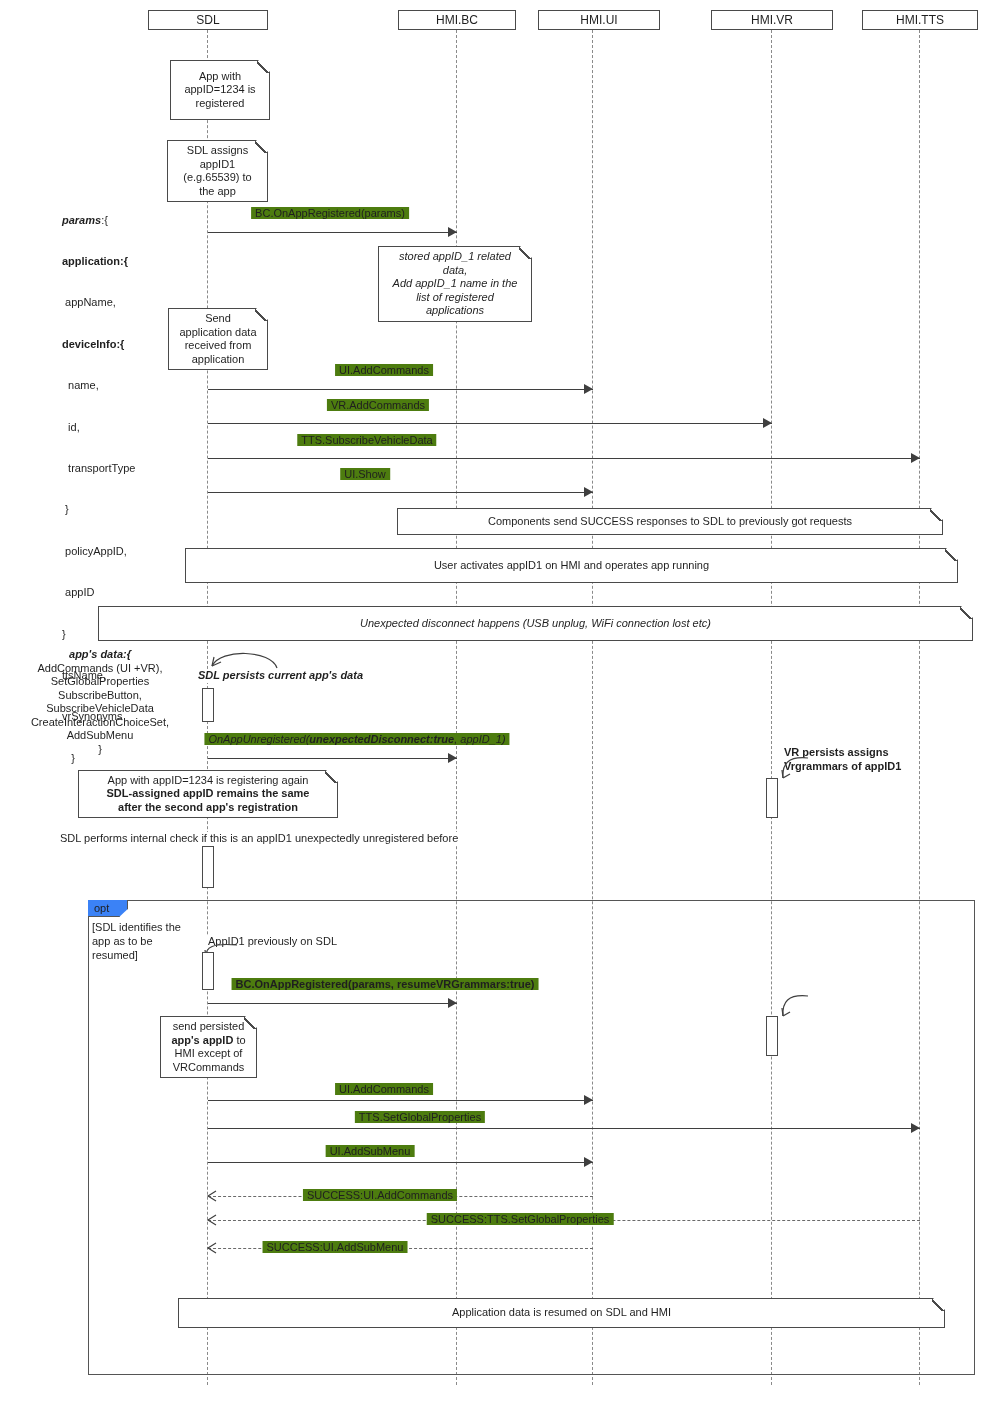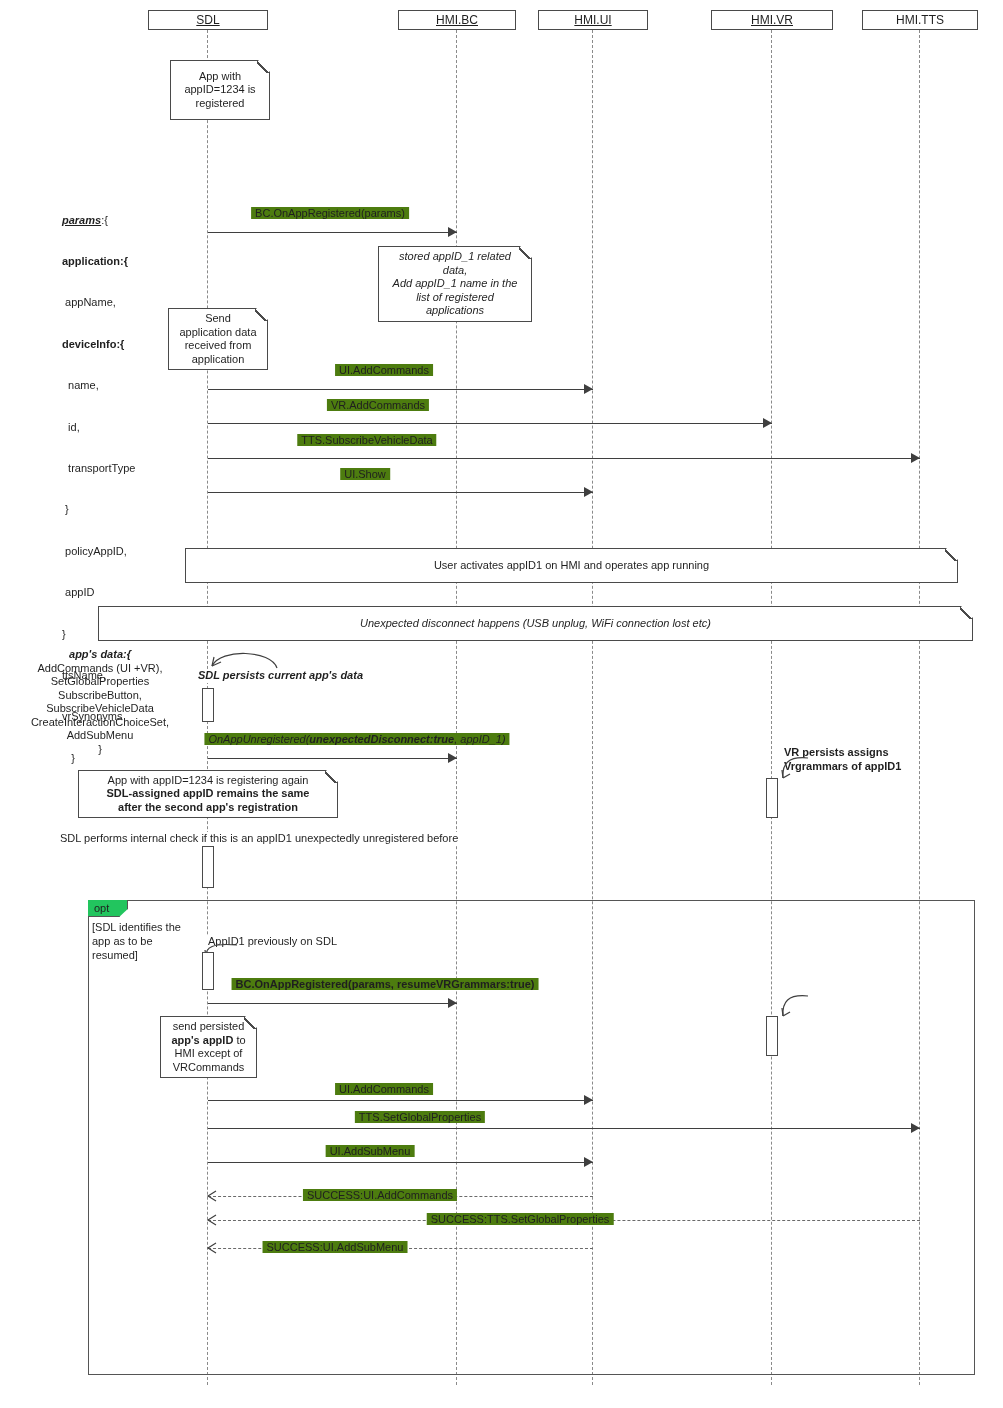--- a/index.html
+++ b/index.html
@@ -2,42 +2,42 @@
 <html><head>
 <meta charset="utf-8">
 <style>
   *{margin:0;padding:0;box-sizing:border-box}
   html,body{background:#fff}
   .stage{position:relative;width:1003px;height:1408px;background:#fff;
          font-family:"Liberation Sans",sans-serif;color:#1f1f1f;font-size:11px;overflow:hidden}
   .lifeline{position:absolute;width:0;border-left:1px dashed #8a8a8a;z-index:0}
   .lhead{position:absolute;height:20px;background:#fff;border:1px solid #4a4a4a;
          display:flex;align-items:center;justify-content:center;font-size:12px;z-index:4}
-  .u{text-decoration:underline}
+  .u{}
   .note{position:absolute;background:#fff;border:1px solid #4a4a4a;display:flex;flex-direction:column;
         justify-content:center;text-align:center;z-index:3;line-height:13.5px;padding:2px 4px;
         clip-path:polygon(0 0,calc(100% - 12px) 0,100% 12px,100% 100%,0 100%)}
   .note::after{content:"";position:absolute;top:0;right:0;width:12px;height:12px;
         background:linear-gradient(to bottom left,transparent 49%,#4a4a4a 49%,#4a4a4a 60%,transparent 60%)}
   .mline{position:absolute;height:0;border-top:1px solid #3f3f3f;z-index:2}
   .mline.dash{border-top:1px dashed #6a6a6a}
   .tri{position:absolute;width:0;height:0;border-style:solid;border-width:5px 0 5px 9px;
        border-color:transparent transparent transparent #3f3f3f;z-index:3}
   .mlabel{position:absolute;transform:translateX(-50%);white-space:nowrap;background:#4d7c0f;
           padding:0 4px;z-index:3}
   .act{position:absolute;width:12px;background:#fff;border:1px solid #4a4a4a;z-index:3}
   .blk{position:absolute;line-height:13.8px;z-index:3}
   .pre{white-space:pre}
   .b{font-weight:bold}.i{font-style:italic}
   .wbg{background:#fff;padding:0 2px}
   .ctr{text-align:center}
   .loop{position:absolute;z-index:3}
   .loop path{fill:none;stroke:#3f3f3f;stroke-width:1.2}
   .frag{position:absolute;border:1px solid #555;z-index:2}
-  .fragtab{position:absolute;background:#22c55e;border:1px solid #555;border-top:none;border-left:none;
+  .fragtab{position:absolute;background:#3b82f6;border:1px solid #555;border-top:none;border-left:none;
            display:flex;align-items:center;padding-left:6px;z-index:3;
            clip-path:polygon(0 0,100% 0,100% 52%,78% 100%,0 100%)}
   .openarr{position:absolute;z-index:3}
 </style>
 </head>
 <body>
 
 <div class="stage">
 
   <div class="lifeline" style="left:207px;top:30px;height:1355px"></div>
@@ -45,36 +45,42 @@
   <div class="lifeline" style="left:592px;top:30px;height:1355px"></div>
   <div class="lifeline" style="left:771px;top:30px;height:1355px"></div>
   <div class="lifeline" style="left:919px;top:30px;height:1355px"></div>
 
   <div class="lhead" style="left:148px;top:10px;width:120px">
       <span class="u">SDL</span>
     </div>
   <div class="lhead" style="left:398px;top:10px;width:118px">
       <span class="u">HMI.BC</span>
     </div>
-  <div class="lhead" style="left:538px;top:10px;width:110px">
+  <div class="lhead" style="left:538px;top:10px;width:122px">
       <span class="u">HMI.UI</span>
     </div>
   <div class="lhead" style="left:711px;top:10px;width:122px">
       <span class="u">HMI.VR</span>
     </div>
   <div class="lhead" style="left:862px;top:10px;width:116px">
       <span>HMI.TTS</span>
     </div>
 
   <div class="note" style="left:170px;top:60px;width:100px;height:60px">
     <div>App with</div>
     <div>appID=1234 is</div>
     <div>registered</div>
   </div>
 
+  <div class="note" style="left:167px;top:140px;width:101px;height:62px">
+    <div>SDL assigns</div>
+    <div>appID1</div>
+    <div>(e.g.65539) to</div>
+    <div>the app</div>
+  </div>
 
   <div class="blk pre" style="left:62px;top:186px">
     <div><span class="b i u">params</span><span>:{</span></div>
     <div class="b">application:{</div>
     <div> appName,</div>
     <div class="b">deviceInfo:{</div>
     <div>  name,</div>
     <div>  id,</div>
     <div>  transportType</div>
     <div> }</div>
@@ -114,20 +120,23 @@
   <div class="tri" style="left:763px;top:418px"></div>
 
   <div class="mlabel" style="left:367px;top:434px">TTS.SubscribeVehicleData</div>
   <div class="mline" style="left:208px;top:458px;width:712px"></div>
   <div class="tri" style="left:911px;top:453px"></div>
 
   <div class="mlabel" style="left:365px;top:468px">UI.Show</div>
   <div class="mline" style="left:208px;top:492px;width:385px"></div>
   <div class="tri" style="left:584px;top:487px"></div>
 
+  <div class="note" style="left:397px;top:508px;width:546px;height:27px">
+    <div>Components send SUCCESS responses to SDL to previously got requests</div>
+  </div>
   <div class="note" style="left:185px;top:548px;width:773px;height:35px">
     <div>User activates appID1 on HMI  and operates app running</div>
   </div>
   <div class="note i" style="left:98px;top:606px;width:875px;height:35px">
     <div>Unexpected disconnect happens (USB unplug, WiFi connection lost etc)</div>
   </div>
 
   <div class="blk ctr" style="left:10px;top:648px;width:180px;line-height:13.5px">
     <div class="b i">app's data:{</div>
     <div>AddCommands (UI +VR),</div>
@@ -230,14 +239,17 @@
       <path d="M10 1 L2 6 L10 11" fill="none" stroke="#3f3f3f" stroke-width="1.2"></path>
     </svg>
   <div class="mlabel" style="left:520px;top:1213px">SUCCESS:TTS.SetGlobalProperties</div>
 
   <div class="mline dash" style="left:208px;top:1248px;width:385px"></div>
   <svg class="openarr" style="left:206px;top:1242px" width="12" height="12" viewBox="0 0 12 12">
       <path d="M10 1 L2 6 L10 11" fill="none" stroke="#3f3f3f" stroke-width="1.2"></path>
     </svg>
   <div class="mlabel" style="left:335px;top:1241px">SUCCESS:UI.AddSubMenu</div>
 
+  <div class="note" style="left:178px;top:1298px;width:767px;height:30px">
+    <div>Application data is resumed on SDL and HMI</div>
+  </div>
 
 </div>
 
 </body></html>

